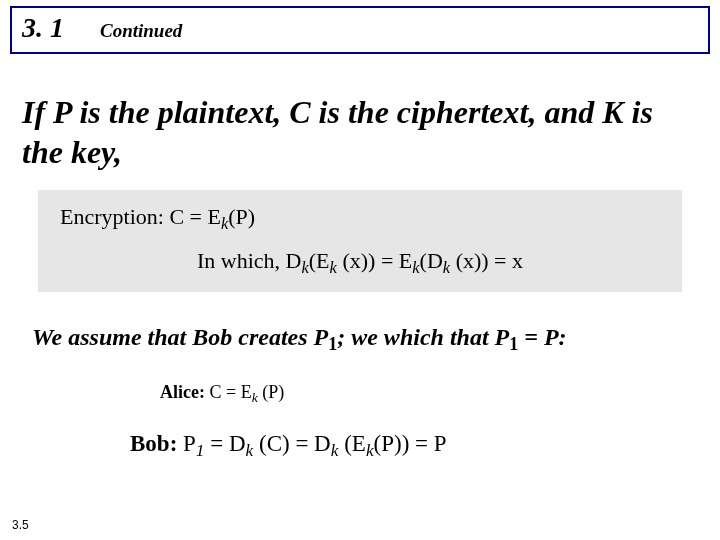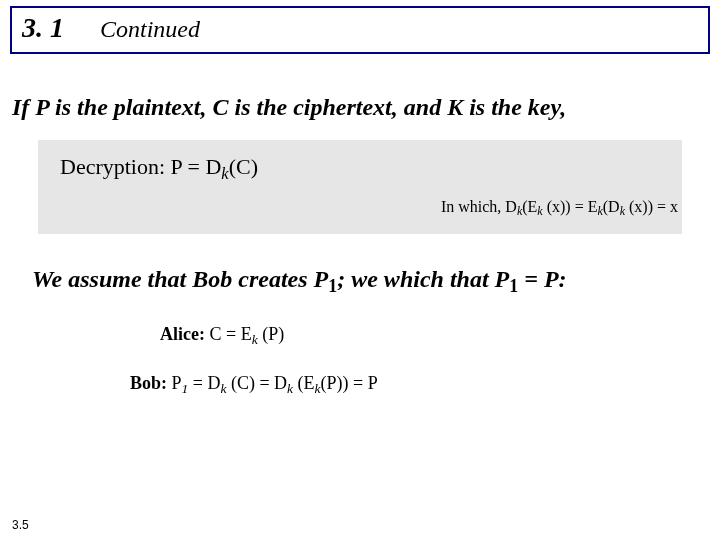--- a/index.html
+++ b/index.html
@@ -18,63 +18,63 @@
     display: flex;
     align-items: baseline;
   }
   .header .num {
     font-size: 28px;
     font-weight: bold;
     font-style: italic;
     margin-right: 36px;
   }
   .header .title {
-    font-size: 24px;
-    font-weight: normal;
+    font-size: 19px;
+    font-weight: bold;
     font-style: italic;
   }
   .intro {
-    font-size: 24px;
+    font-size: 32px;
     font-weight: bold;
     font-style: italic;
-    margin: 38px 22px 0 12px;
+    margin: 38px 22px 0 22px;
     line-height: 1.25;
   }
   .formula-box {
     background: #e6e6e6;
     margin: 18px 38px 0 38px;
     padding: 14px 4px 18px 4px;
     font-family: "Times New Roman", Times, serif;
   }
   .formula-row1 {
     display: flex;
     justify-content: space-between;
     padding: 0 26px 0 18px;
     font-size: 22px;
   }
   .formula-row2 {
-    text-align: right;
-    font-size: 16px;
+    text-align: center;
+    font-size: 22px;
     margin-top: 18px;
   }
   .sub { font-size: 0.75em; font-style: italic; position: relative; top: 0.28em; }
   .assume {
     font-size: 24px;
     font-weight: bold;
     font-style: italic;
     margin: 30px 22px 0 32px;
     line-height: 1.25;
   }
   .alice {
     margin: 30px 0 0 160px;
     font-size: 18px;
   }
   .bob {
     margin: 28px 0 0 130px;
-    font-size: 18px;
+    font-size: 23px;
   }
   .pagefoot {
     position: absolute;
     left: 12px;
     bottom: 8px;
     font-size: 12px;
     font-family: Arial, sans-serif;
   }
   .mlab { font-family: "Times New Roman", serif; }
 </style>
@@ -84,22 +84,22 @@
 <div class="header">
   <span class="num">3. 1</span>
   <span class="title">Continued</span>
 </div>
 
 <div class="intro">If P is the plaintext, C is the ciphertext, and K is the key,</div>
 
 <div class="formula-box">
   <div class="formula-row1">
     <span>
-      <span class="mlab">Decryption:</span>
-      <span>P = D</span><span class="sub">k</span><span>(C)</span>
+      <span class="mlab">Encryption:</span>
+      <span>C = E</span><span class="sub">k</span><span>(P)</span>
     </span>
   </div>
   <div class="formula-row2">
     <span class="mlab">In which,</span>
     <span>D</span><span class="sub">k</span><span>(</span><span>E</span><span class="sub">k</span><span>&nbsp;</span><span>(x)</span><span>)</span><span> = </span><span>E</span><span class="sub">k</span><span>(</span><span>D</span><span class="sub">k</span><span>&nbsp;</span><span>(x)</span><span>)</span><span> = x</span>
   </div>
 </div>
 
 <div class="assume">
   <span>We assume that Bob creates P</span><span class="sub" style="font-style:normal;">1</span><span>; we which that P</span><span class="sub" style="font-style:normal;">1</span><span> = P:</span>

